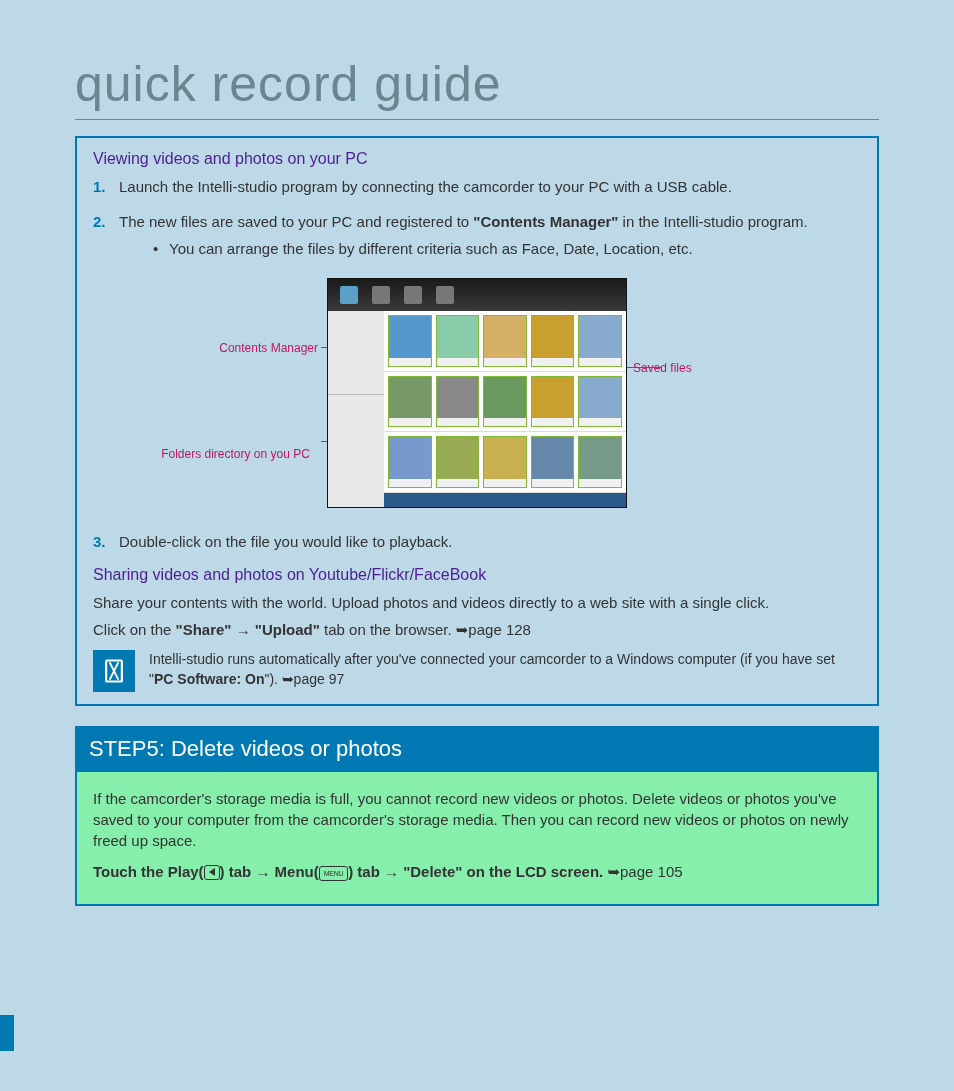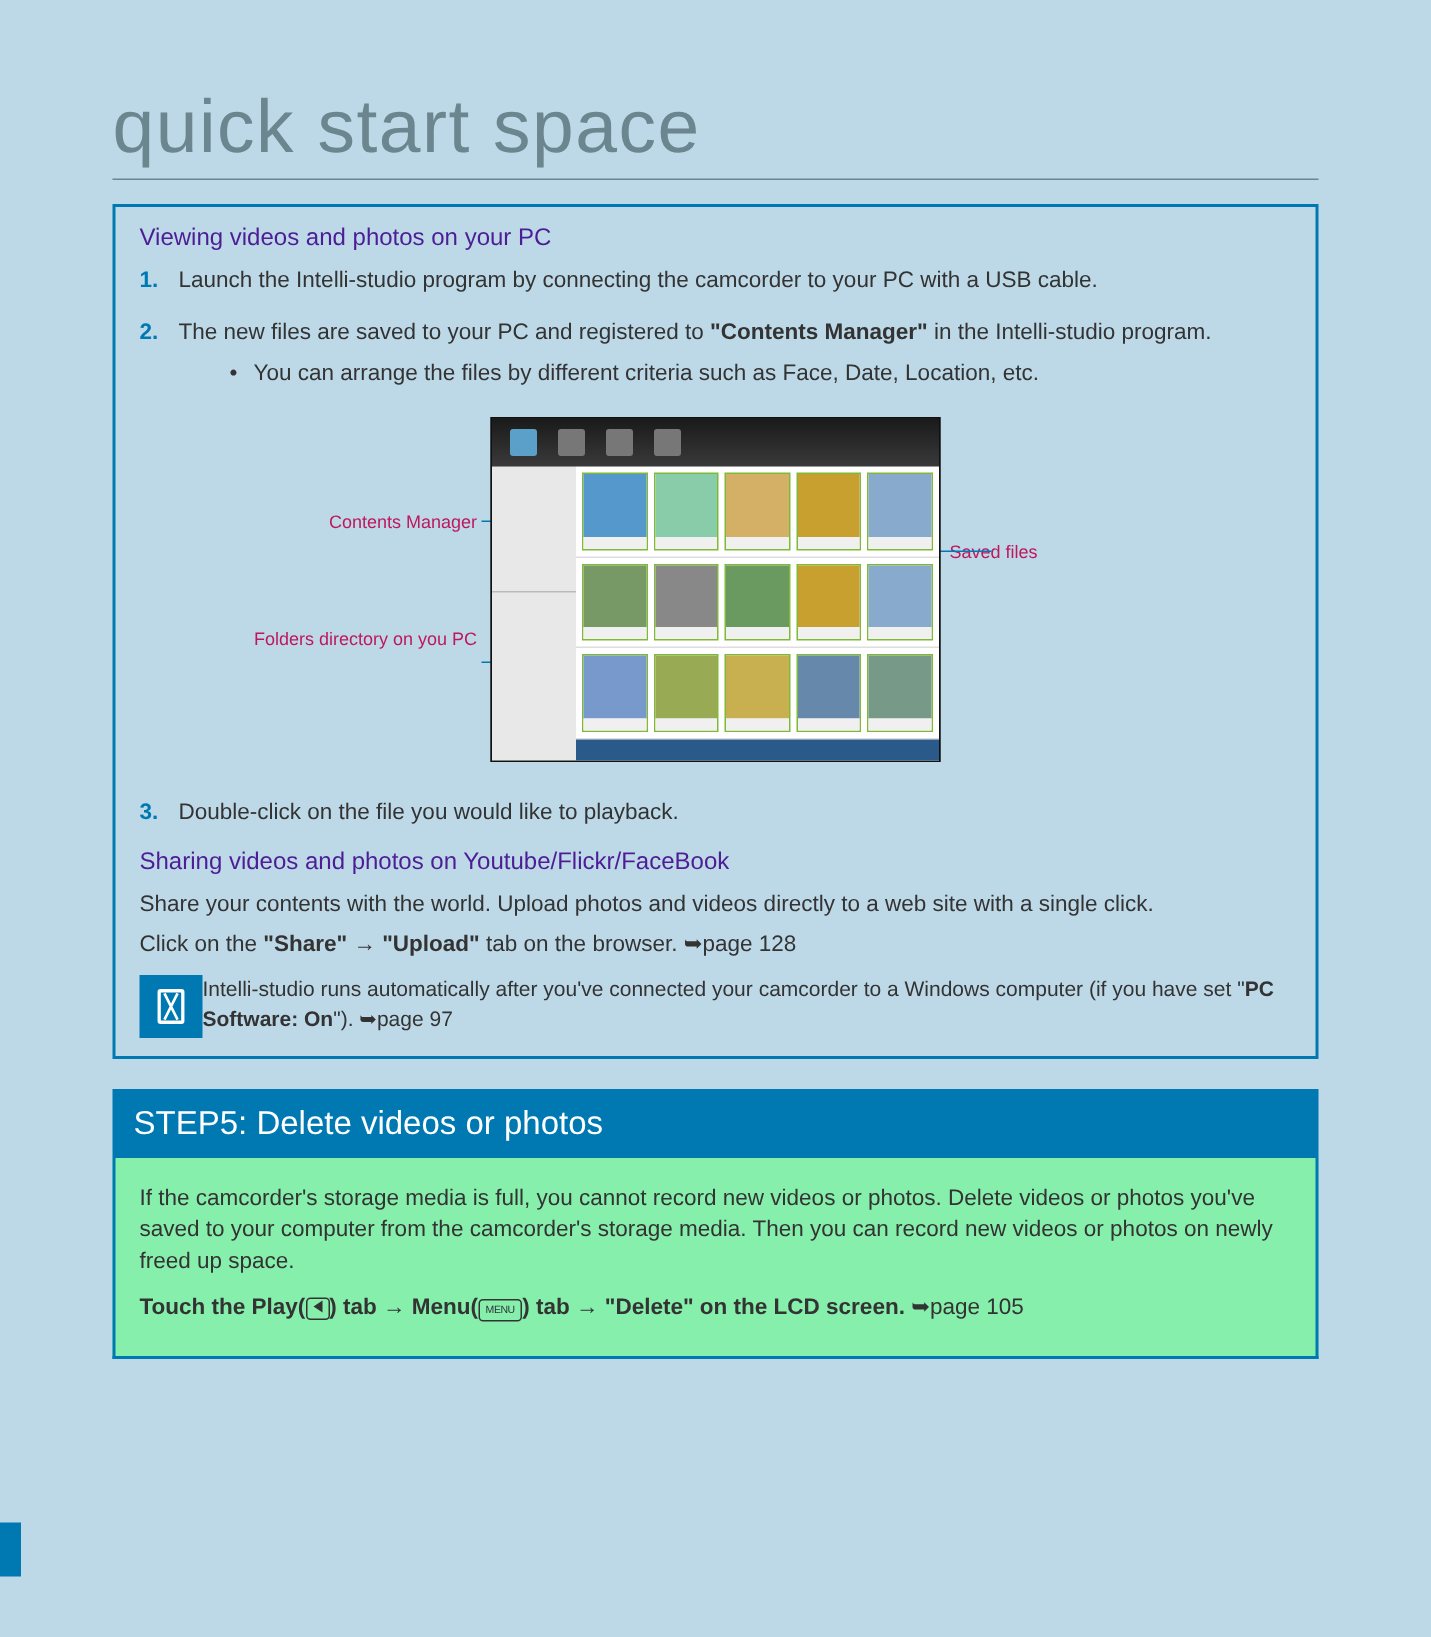--- a/index.html
+++ b/index.html
@@ -65,21 +65,21 @@
   .sc-side-bot { flex:1; padding:4px; font-size:5px; color:#555;}
   .sc-main { flex:1; background:#fff; display:flex; flex-direction:column; }
   .sc-row { flex:1; display:flex; gap:4px; padding:4px; border-bottom:1px solid #ddd;}
   .thumb { flex:1; border:1px solid #7fb936; display:flex; flex-direction:column;}
   .thumb .img { flex:1; }
   .thumb .cap { height:8px; background:#f0f0f0; }
   .sc-foot { height:14px; background:#2a5a8a; }
   .callout-label { position:absolute; font-size:12px; color:#be185d; }
   .callout-line { position:absolute; background:#0079b2; }
   .para { font-size:15px; line-height:1.4; margin-bottom:6px; }
-  .info-row { display:flex; gap:0; align-items:flex-start; margin-top:10px;}
+  .info-row { display:flex; gap:14px; align-items:flex-start; margin-top:10px;}
   .info-icon {
     width:42px; height:42px; background:#0079b2; flex:none;
     display:flex; align-items:center; justify-content:center;
     color:#fff; font-size:22px;
   }
   .info-icon svg { width:28px; height:28px; }
   .info-text { font-size:14px; line-height:1.4; flex:1; }
   .step-bar {
     background:#0079b2; color:#fff; font-size:22px;
     padding:10px 14px; margin-bottom:0;
@@ -97,21 +97,21 @@
     display:inline-block; border:1.5px solid #333; border-radius:3px;
     padding:0 4px; font-size:10px; vertical-align:1px; line-height:14px; height:15px;
     font-weight:normal;
   }
   .play-tri { display:inline-block; width:0; height:0; border-top:4px solid transparent; border-bottom:4px solid transparent; border-right:6px solid #333; vertical-align:0px;}
   .rarrow { display:inline-block; }
 </style>
 </head>
 <body>
 
-<h1 class="page-title">quick start space</h1>
+<h1 class="page-title">quick record guide</h1>
 
 <div class="section-box">
   <h2 class="sub-heading">Viewing videos and photos on your PC</h2>
   <ol class="steps">
     <li>
       <span class="num">1.</span>
       <span>Launch the Intelli-studio program by connecting the camcorder to your PC with a USB cable.</span>
     </li>
     <li>
       <span class="num">2.</span>
@@ -119,21 +119,21 @@
       <ul class="bullet">
         <li>You can arrange the files by different criteria such as Face, Date, Location, etc.</li>
       </ul>
     </li>
   </ol>
 
   <div class="diagram">
     <span class="callout-label" style="left:105px; top:68px; text-align:right; width:120px;">Contents Manager</span>
     <div class="callout-line" style="left:228px; top:74px; width:60px; height:1px;"></div>
 
-    <span class="callout-label" style="left:60px; top:146px; text-align:right; width:165px;">Folders directory on you PC</span>
+    <span class="callout-label" style="left:60px; top:174px; text-align:center; width:165px;">Folders directory on you PC</span>
     <div class="callout-line" style="left:228px; top:168px; width:60px; height:1px;"></div>
 
     <span class="callout-label" style="left:540px; top:88px;">Saved files</span>
     <div class="callout-line" style="left:530px; top:94px; width:38px; height:1px;"></div>
 
     <div class="screenshot">
       <div class="sc-top">
         <span class="ic"></span>
         <span class="ic2"></span>
         <span class="ic2"></span>

